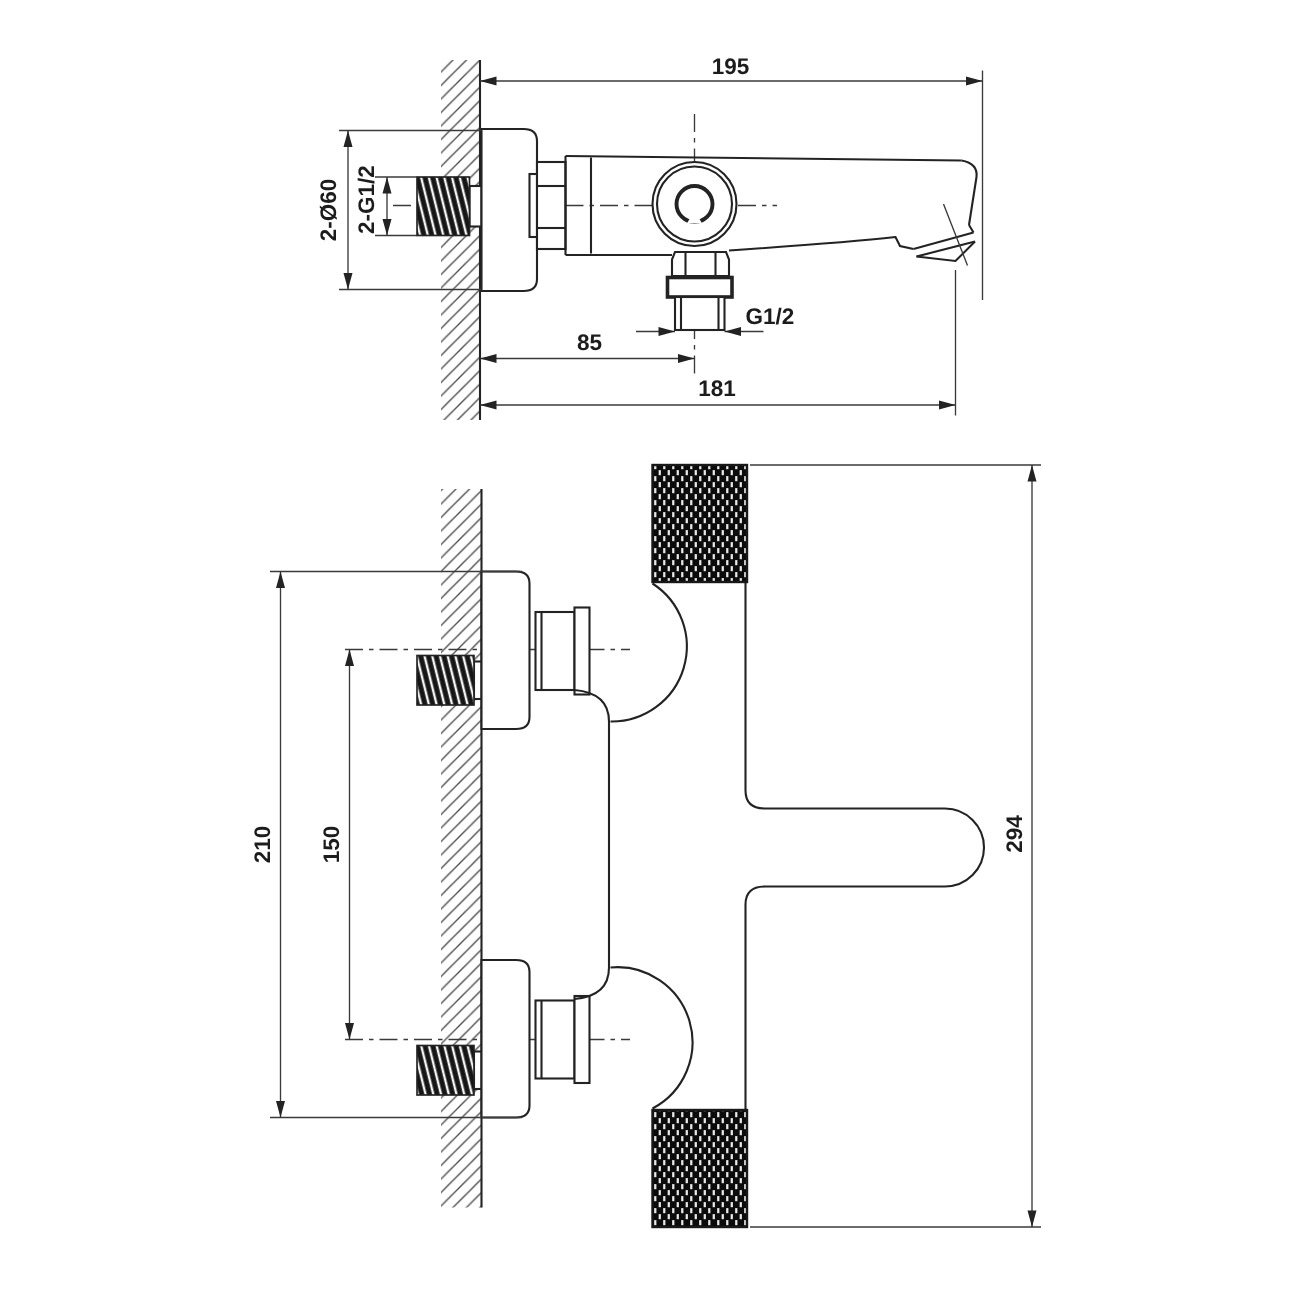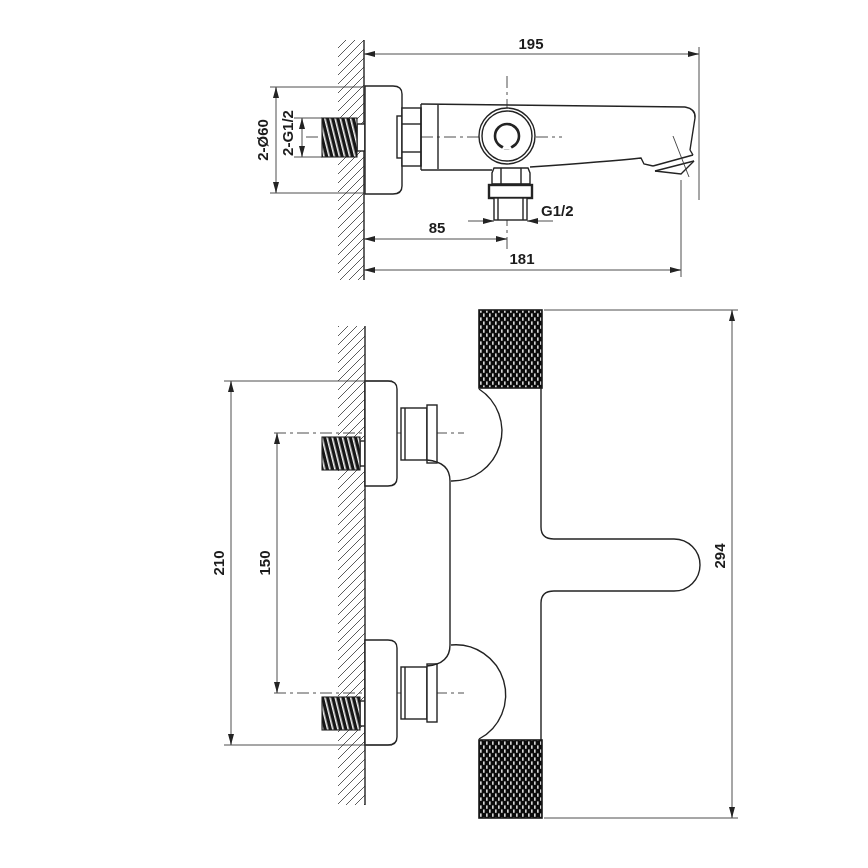--- a/index.html
+++ b/index.html
@@ -1,16 +1,16 @@
 <!DOCTYPE html>
 <html><head>
 <meta charset="utf-8">
 <style>
   html,body{margin:0;padding:0;background:#ffffff;}
-  .page{width:748px;height:868px;background:#ffffff;position:relative;overflow:hidden;margin-left:44px;}
+  .page{width:748px;height:868px;background:#ffffff;position:relative;overflow:hidden;}
   svg{display:block;}
   text{font-family:"Liberation Sans", sans-serif;font-weight:bold;font-size:15px;fill:#1c1c1c;}
   .thin{stroke:#3a3a3a;stroke-width:0.9;fill:none;}
   .main{stroke:#232323;stroke-width:1.4;fill:none;}
   .mainw{stroke:#232323;stroke-width:1.4;fill:#ffffff;}
   .bold{stroke:#232323;stroke-width:2.4;fill:#ffffff;}
   .cl{stroke:#3a3a3a;stroke-width:0.9;fill:none;stroke-dasharray:12 4 3 4;}
   .arrow{fill:#232323;stroke:none;}
 </style>
 </head>

